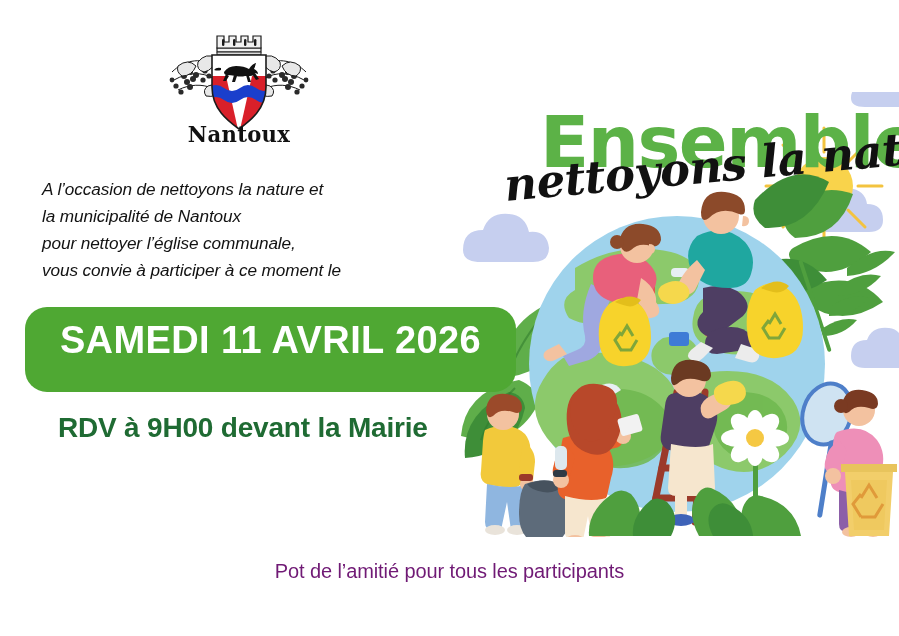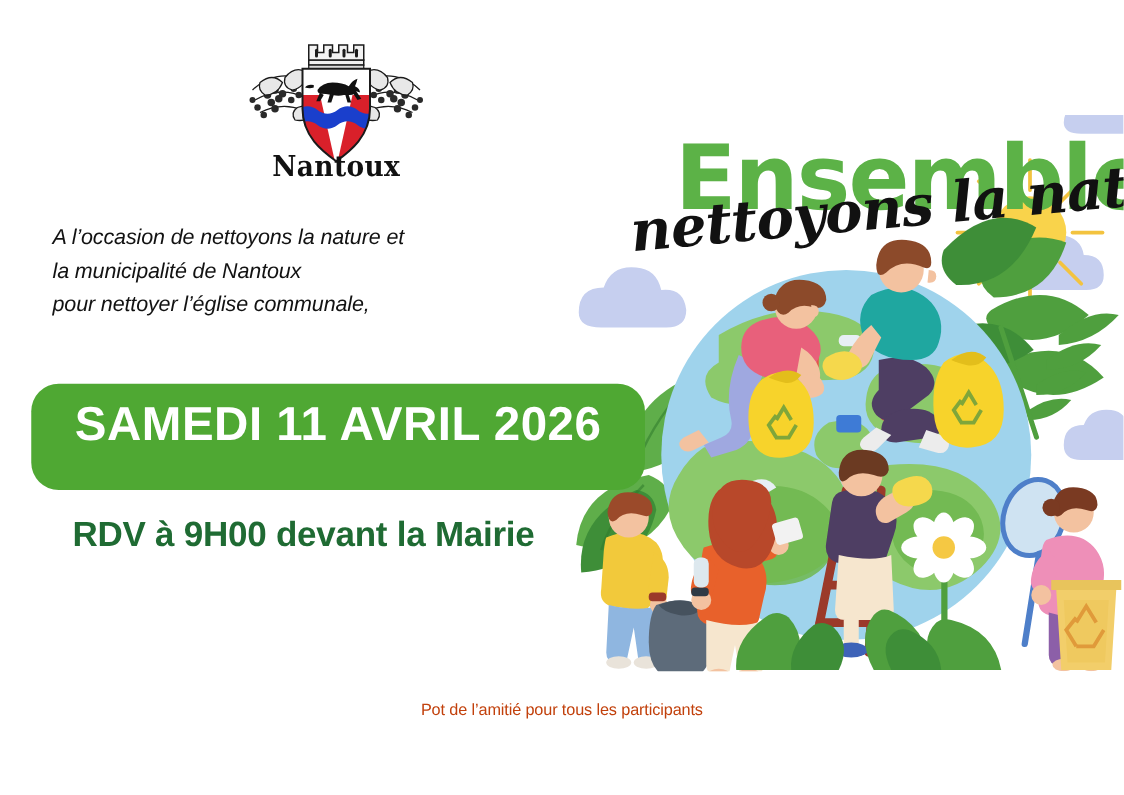--- a/index.html
+++ b/index.html
@@ -6,21 +6,21 @@
   html,body{margin:0;padding:0;background:#ffffff;}
   body{
     width:899px;height:636px;overflow:hidden;position:relative;
     font-family:"Liberation Sans","DejaVu Sans",sans-serif;
     color:#141414;
     -webkit-font-smoothing:antialiased;
   }
   .poster{position:absolute;inset:0;background:#fff;overflow:hidden;}
 
   
-  .crest{position:absolute;left:194px;top:14px;width:150px;height:142px;}
+  .crest{position:absolute;left:164px;top:14px;width:150px;height:142px;}
   .crest svg{display:block;width:150px;height:142px;}
   .crest-name{
     position:absolute;left:0;top:106px;width:150px;text-align:center;
     font-family:"DejaVu Serif","Liberation Serif",serif;
     font-weight:700;font-style:normal;font-size:23px;letter-spacing:.3px;
     color:#111;
     transform:scaleX(.92);
   }
 
   
@@ -49,21 +49,21 @@
   
   .rdv{
     position:absolute;left:58px;top:412px;
     font-weight:700;font-size:28px;color:#1F6B33;white-space:nowrap;
     letter-spacing:-.2px;z-index:6;
   }
 
   
   .footer{
     position:absolute;left:0;top:560px;width:899px;text-align:center;
-    font-size:13px;font-weight:400;color:#c2410c;letter-spacing:-.1px;
+    font-size:20px;font-weight:400;color:#701a75;letter-spacing:-.1px;
   }
 
   
   .illus{position:absolute;left:455px;top:92px;width:444px;height:445px;z-index:2;}
   .illus svg{display:block;width:444px;height:445px;}
 
   .headline{
     position:absolute;left:540px;top:108px;width:345px;height:80px;z-index:5;
     pointer-events:none;
   }
@@ -174,20 +174,21 @@
       </g>
       <path d="M48 41 h54 v32 c0 22 -16 34 -27 42 c-11 -8 -27 -20 -27 -42 z" fill="none" stroke="#1b1b1b" stroke-width="1.6"></path>
     </svg>
     <div class="crest-name">Nantoux</div>
   </div>
 
   <div class="intro">
     <span class="ln">A l’occasion de nettoyons la nature et</span>
     <span class="ln">la municipalité de Nantoux</span>
     <span class="ln">pour nettoyer l’église communale,</span>
+    <span class="ln">vous convie à participer à ce moment le</span>
   </div>
 
   <div class="date-banner">
     <span class="date-text">SAMEDI 11 AVRIL 2026</span>
   </div>
 
   <div class="rdv">RDV à 9H00 devant la Mairie</div>
 
   <div class="illus">
     <svg viewBox="0 0 444 445">

